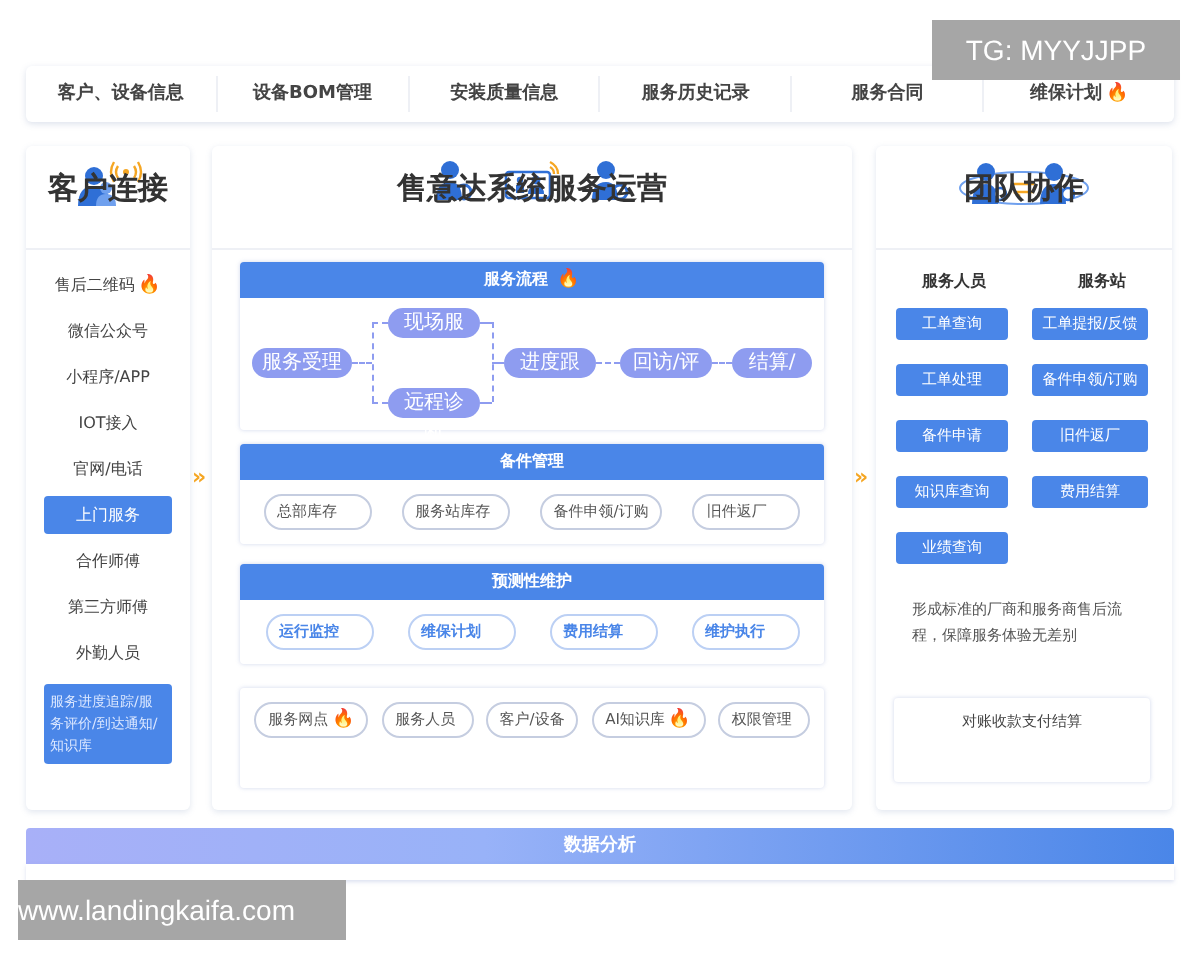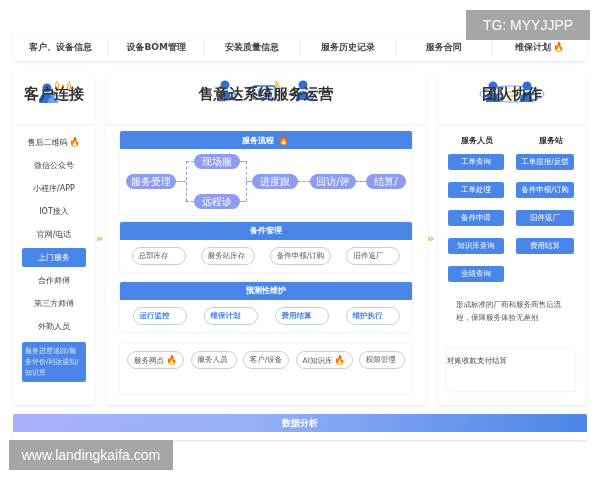--- a/index.html
+++ b/index.html
@@ -20,21 +20,21 @@
   .flame { color: #f5a623; font-size: 9px; margin-left: 2px; }
 
   .watermark-tg {
     position: absolute; left: 466px; top: 10px; width: 124px; height: 30px;
     background: #a6a6a6; color: #fff; font-size: 14px; font-family: "Liberation Sans", sans-serif;
     line-height: 30px; text-align: center; z-index: 10;
   }
   .watermark-url {
     position: absolute; left: 9px; top: 440px; width: 164px; height: 30px;
     background: #a6a6a6; color: #fff; font-size: 14px; font-family: "Liberation Sans", sans-serif;
-    line-height: 30px; text-align: center; z-index: 10;
+    line-height: 30px; text-align: left; z-index: 10;
   }
 
   .col { position: absolute; background: #fff; border-radius: 3px; box-shadow: 0 1px 3px rgba(120,140,180,0.22); }
   .col-left { left: 13px; top: 73px; width: 82px; height: 332px; }
   .col-mid { left: 106px; top: 73px; width: 320px; height: 332px; }
   .col-right { left: 438px; top: 73px; width: 148px; height: 332px; }
 
   .col-head { height: 52px; border-bottom: 1px solid #eef0f5; text-align: center; position: relative; }
   .col-head .title { position: absolute; left: 0; right: 0; bottom: 20px; font-size: 15px; font-weight: bold; color: #333; }
   .col-head .icons { position: absolute; left: 0; right: 0; top: 6px; display: flex; justify-content: center; align-items: center; gap: 14px; }
@@ -57,21 +57,21 @@
   .flow-node { position: absolute; height: 15px; line-height: 15px; border-radius: 8px; background: #8e9cf0; color: #fff; font-size: 10px; text-align: center; padding: 0 5px; }
   .flow-line { position: absolute; border-top: 1px dashed #8e9cf0; }
   .flow-vline { position: absolute; border-left: 1px dashed #8e9cf0; }
 
   .right-cols-head { display: flex; justify-content: space-around; margin-top: 10px; font-size: 8px; font-weight: bold; color: #333; }
   .right-grid { display: grid; grid-template-columns: 56px 58px; column-gap: 11px; row-gap: 9px; padding: 8px 10px 0 10px; gap: 12px; }
   .rbtn { height: 16px; line-height: 16px; background: #4a86e8; color: #fff; font-size: 7.5px; text-align: center; border-radius: 2px; white-space: nowrap; overflow: hidden; }
   .right-note { font-size: 7.5px; color: #555; line-height: 13px; padding: 16px 14px 0 18px; }
   .fin-box { position: absolute; left: 9px; top: 276px; width: 128px; height: 42px; border-radius: 2px; box-shadow: 0 0 2px rgba(120,140,200,0.35); }
   .fin-head { height: 18px; line-height: 18px; background: #4a86e8; color: #fff; font-size: 9px; text-align: center; border-radius: 2px 2px 0 0; }
-  .fin-body { height: 24px; line-height: 24px; font-size: 7.5px; text-align: left; color: #444; }
+  .fin-body { height: 24px; line-height: 24px; font-size: 7.5px; text-align: center; color: #444; }
 
   .data-bar { position: absolute; left: 13px; top: 414px; width: 574px; height: 18px; line-height: 18px; color: #fff; font-size: 9px; font-weight: bold; text-align: center; border-radius: 2px 2px 0 0; background: linear-gradient(90deg, #a8b0f8 0%, #98b2f8 40%, #4a86e8 100%); }
   .data-bar-body { position: absolute; left: 13px; top: 432px; width: 574px; height: 8px; background: #fff; box-shadow: 0 1px 2px rgba(120,140,200,0.25); }
 </style>
 </head>
 <body>
 
 <div class="watermark-tg">TG: MYYJJPP</div>
 
 <div class="top-bar">

